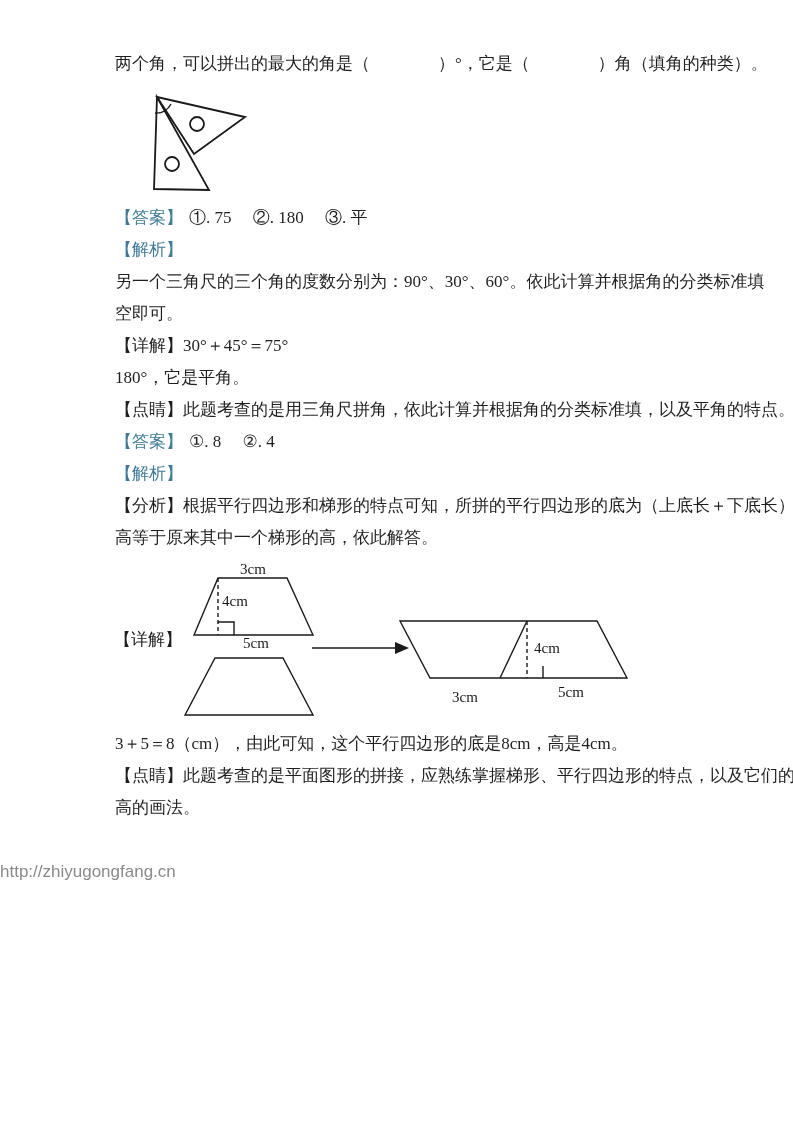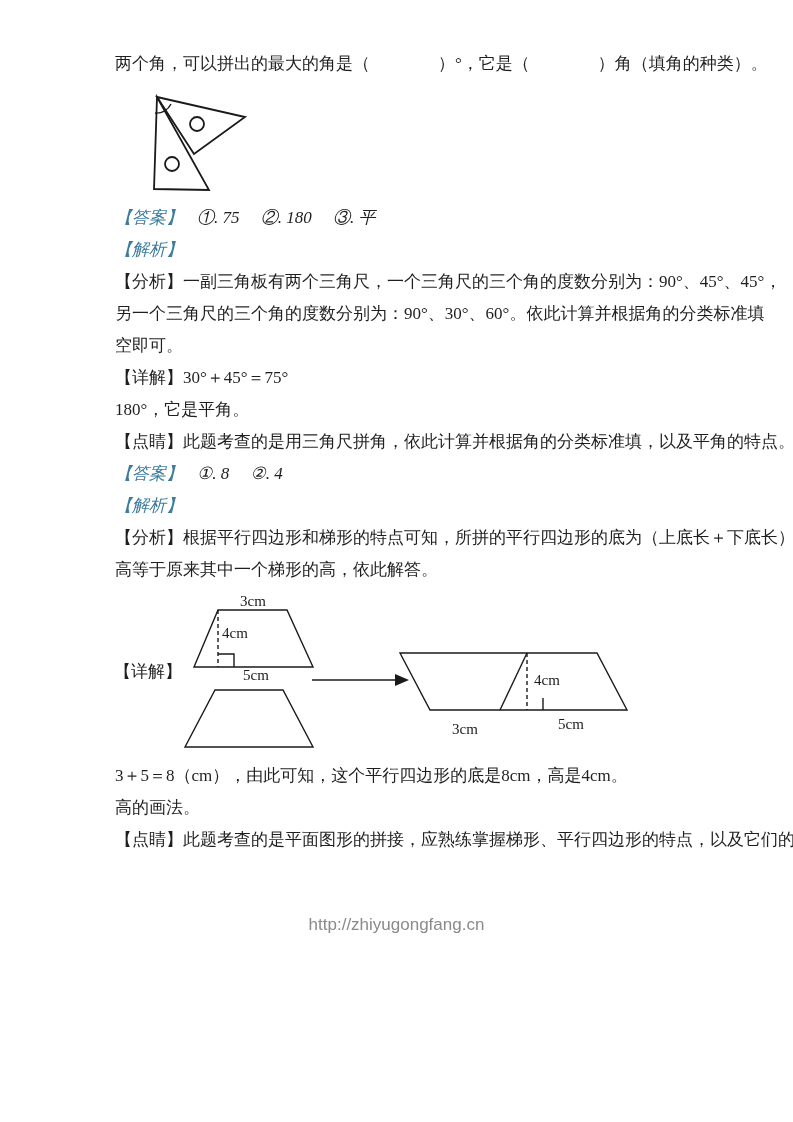--- a/index.html
+++ b/index.html
@@ -11,40 +11,39 @@
     overflow: hidden;
     font-family: "Liberation Serif", "DejaVu Serif", serif;
     color: #1f1f1f;
   }
   .content {
     padding: 48px 96px 0 115px;
     font-size: 17px;
     line-height: 32px;
   }
   .line { white-space: nowrap; }
-  .label-blue { color: #3d7b9c; font-style: italic; }
-  .answer-items { margin-left: 14px; font-style: italic; }
+  .label-blue { color: #3d7b9c; }
+  .answer-items { margin-left: 6px; }
   .fig { display: block; }
   .fig1 { margin: 12px 0 6px 17px; }
   .fig2 { margin: -4px 0 0 -15px; }
   .fig-stroke { fill: none; stroke: #1a1a1a; stroke-width: 1.8; }
   .fig-stroke-thin { fill: none; stroke: #1a1a1a; stroke-width: 1.4; }
   .fig-dashed { fill: none; stroke: #1a1a1a; stroke-width: 1.4; stroke-dasharray: 4,3; }
   .fig-fill { fill: #1a1a1a; stroke: none; }
   .svg-label {
     font-family: "Liberation Serif", "DejaVu Serif", serif;
     font-size: 15px; fill: #1a1a1a;
   }
   .svg-label-cn {
     font-family: "Liberation Serif", "DejaVu Serif", serif;
     font-size: 17px; fill: #1f1f1f;
   }
   .footer {
-    margin-top: 59px;
-    text-align: center;
+    margin-top: 38px;
     font-family: "Liberation Sans", "DejaVu Sans", sans-serif;
     font-size: 17px;
     line-height: 20px;
     color: #8a8a8a;
   }
   .footer a { color: #8a8a8a; text-decoration: none; }
 </style>
 </head>
 <body>
 
@@ -59,21 +58,20 @@
     <circle class="fig-stroke" cx="65" cy="32" r="7"></circle>
     <circle class="fig-stroke" cx="40" cy="72" r="7"></circle>
   </svg>
 
   <div class="line">
     <span class="label-blue">【答案】</span><span class="answer-items">①. 75　 ②. 180　 ③. 平</span>
   </div>
   <div class="line">
     <span class="label-blue">【解析】</span>
   </div>
-  <div class="line">【分析】一副三角板有两个三角尺，一个三角尺的三个角的度数分别为：90°、45°、45°，</div>
   <div class="line">另一个三角尺的三个角的度数分别为：90°、30°、60°。依此计算并根据角的分类标准填</div>
   <div class="line">空即可。</div>
   <div class="line">【详解】30°＋45°＝75°</div>
   <div class="line">180°，它是平角。</div>
   <div class="line">【点睛】此题考查的是用三角尺拼角，依此计算并根据角的分类标准填，以及平角的特点。</div>
 
   <div class="line">
     <span class="label-blue">【答案】</span><span class="answer-items">①. 8　 ②. 4</span>
   </div>
   <div class="line">
@@ -100,19 +98,19 @@
     <polygon class="fig-stroke-thin" points="300,71 497,71 527,128 330,128"></polygon>
     <line class="fig-stroke-thin" x1="427" y1="71" x2="400" y2="128"></line>
     <line class="fig-dashed" x1="427" y1="71" x2="427" y2="128"></line>
     <line class="fig-stroke-thin" x1="443" y1="116" x2="443" y2="128"></line>
     <text class="svg-label" x="434" y="103">4cm</text>
     <text class="svg-label" x="352" y="152">3cm</text>
     <text class="svg-label" x="458" y="147">5cm</text>
   </svg>
 
   <div class="line">3＋5＝8（cm），由此可知，这个平行四边形的底是8cm，高是4cm。</div>
+  <div class="line">【点睛】此题考查的是平面图形的拼接，应熟练掌握梯形、平行四边形的特点，以及它们的</div>
   <div class="line">高的画法。</div>
-  <div class="line">【点睛】此题考查的是平面图形的拼接，应熟练掌握梯形、平行四边形的特点，以及它们的</div>
 </div>
 
 <div class="footer">
   <a href="#">http://zhiyugongfang.cn</a>
 </div>
 
 </body></html>

